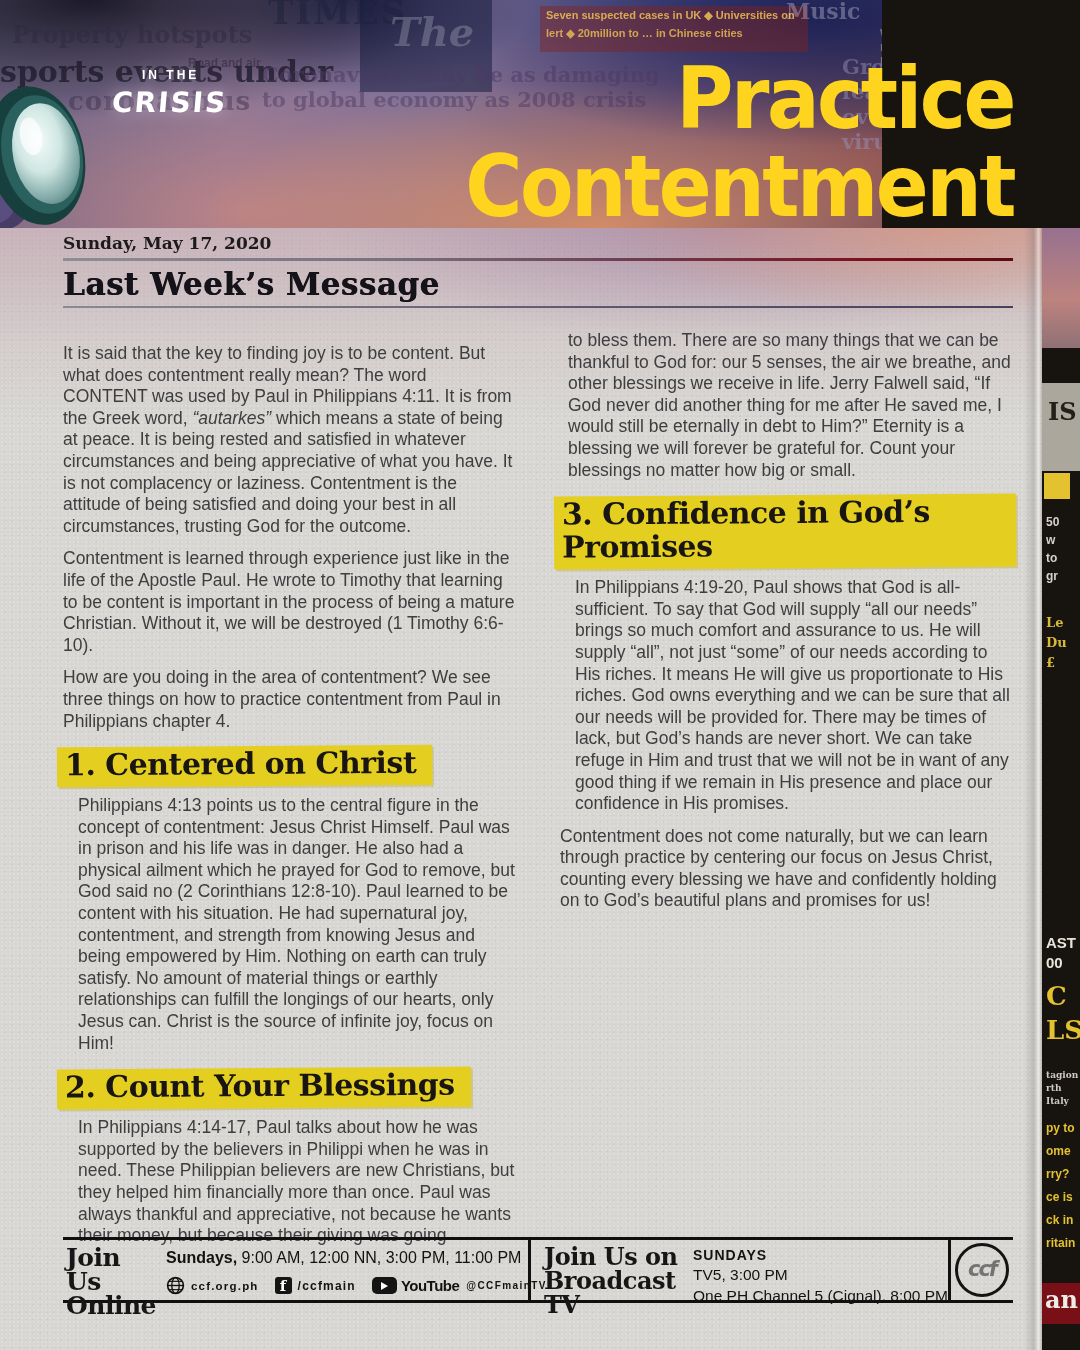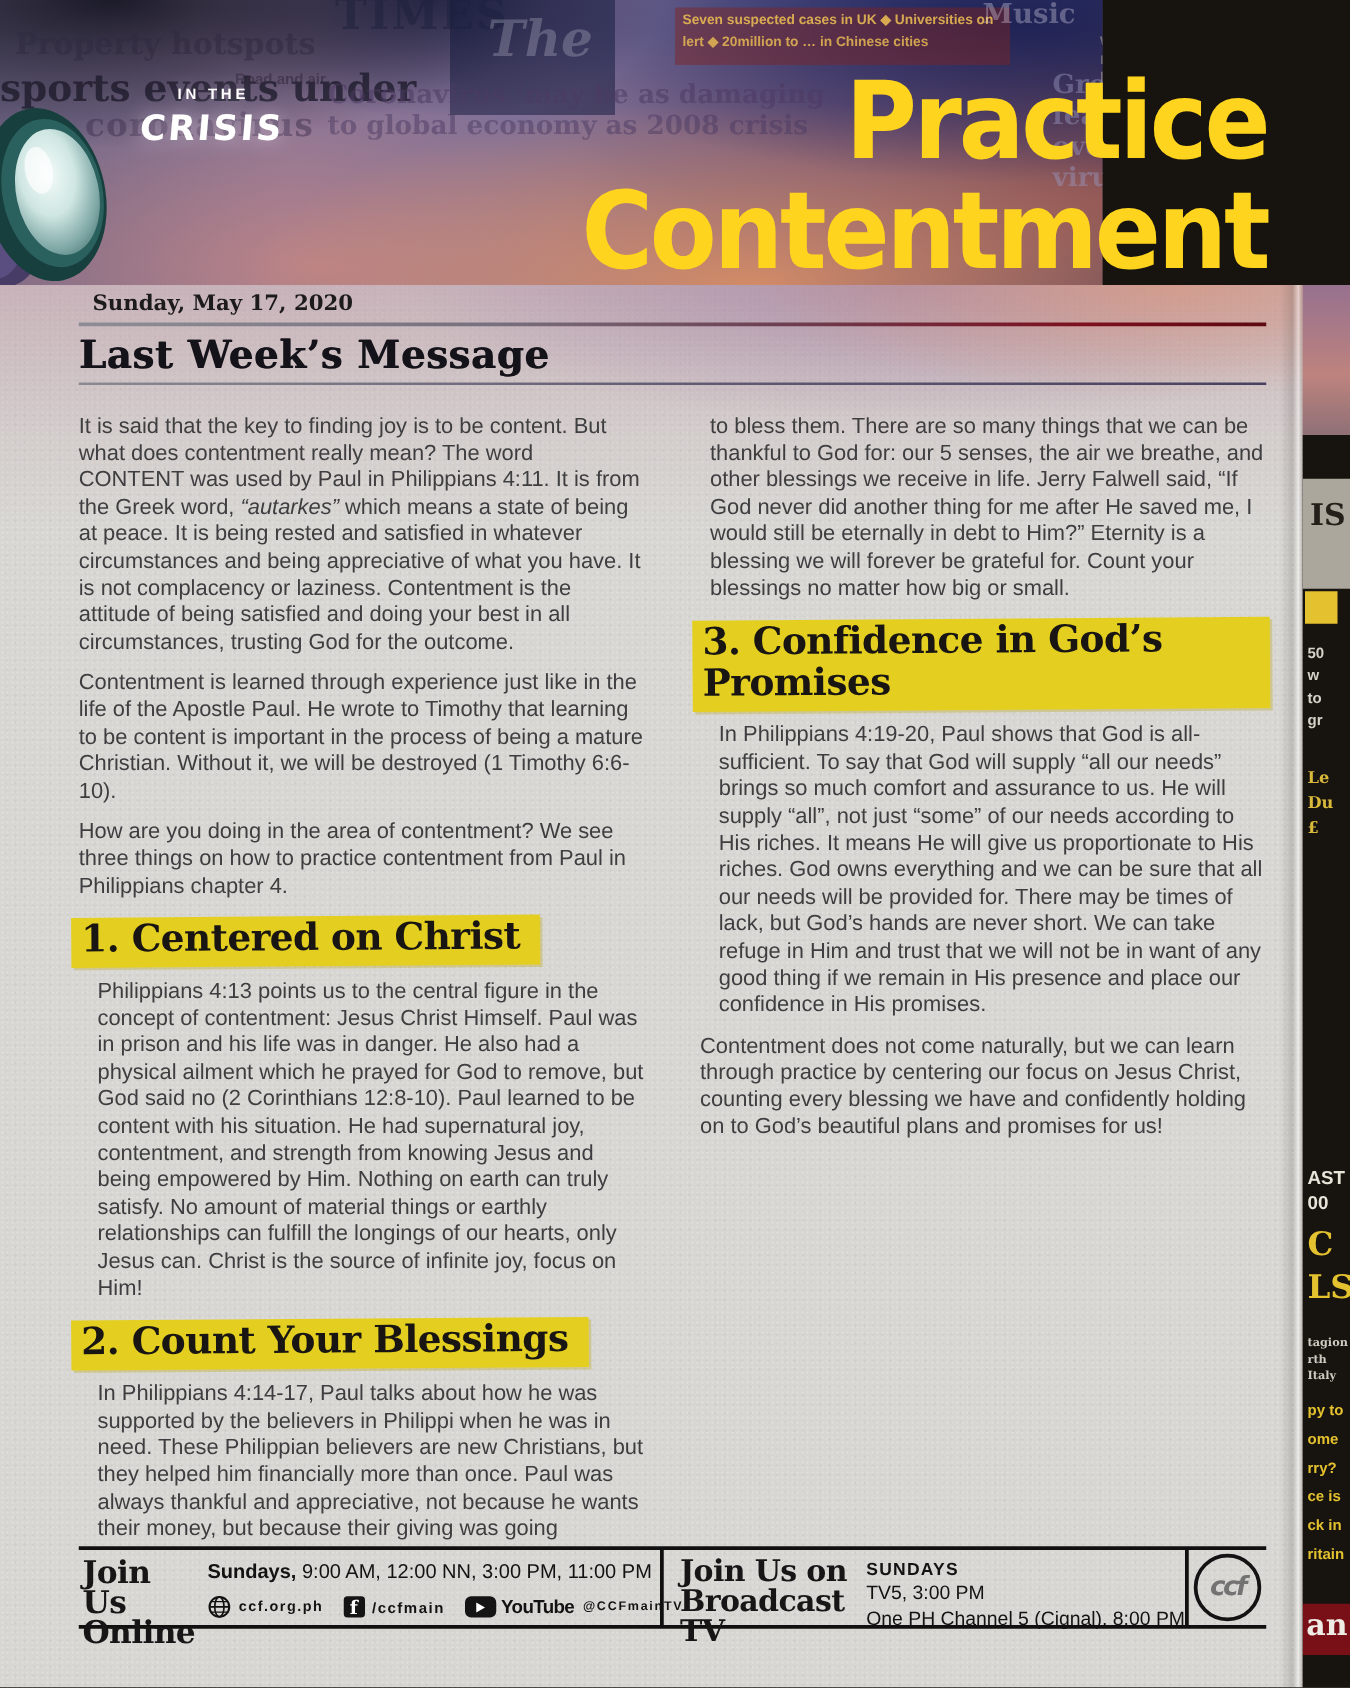--- a/index.html
+++ b/index.html
@@ -81,33 +81,33 @@
   }
   .paper-wash { position:absolute; left:0; top:0; width:100%; height:215px; pointer-events:none;
     background:
       radial-gradient(ellipse 480px 130px at 90% 0%, rgba(233,150,105,0.5), transparent 70%),
       radial-gradient(ellipse 540px 150px at 70% 0%, rgba(142,106,152,0.45), transparent 75%),
       linear-gradient(to bottom, rgba(186,148,164,0.55), rgba(186,148,164,0.15) 55%, rgba(186,148,164,0) 90%); }
   .paper-edge { position:absolute; right:0; top:0; bottom:0; width:18px; pointer-events:none;
     background:linear-gradient(90deg, transparent, rgba(92,86,80,0.22) 55%, rgba(255,255,255,0.45) 82%, rgba(120,110,100,0.3)); }
 
   
-  .date { position:absolute; left:74px; top:233px; z-index:4; font-family:"DejaVu Serif",serif;
+  .date { position:absolute; left:63px; top:233px; z-index:4; font-family:"DejaVu Serif",serif;
     font-weight:700; font-size:17px; color:#1c1a1a; }
   .rule-1 { position:absolute; left:63px; top:258px; width:950px; height:3px; z-index:4;
     background:linear-gradient(90deg,#8e8d95,#77707e 35%,#6d3d4e 60%,#7c0f1e 85%,#5c0a13); }
   .lwm { position:absolute; left:63px; top:266px; z-index:4; font-family:"DejaVu Serif",serif;
     font-weight:700; font-size:31px; letter-spacing:0.5px; color:#15131a;
     text-shadow:0.6px 0 #15131a; }
   .rule-2 { position:absolute; left:63px; top:306px; width:950px; height:2px; z-index:4;
     background:linear-gradient(90deg,#8a8a92,#5f5870 55%,#474060); }
 
   
   .col { position:absolute; top:330px; z-index:4; }
-  .col1 { left:63px;  width:452px; }
+  .col1 { left:63px;  width:452px;margin-top:13px; }
   .col2 { left:560px; width:456px; }
   .body-text { font-size:17.5px; line-height:21.6px; color:#3e3e40; margin-bottom:11px; }
   .body-text em { font-style:italic; }
   .col2 .cont { padding-left:8px; }
   h2.sec { display:inline-block; margin:3px 0 9px -6px; padding:1px 16px 6px 8px;
     background:#e4cf20; color:#181512; font-family:"DejaVu Serif",serif; font-weight:700;
     font-size:30px; line-height:33px; letter-spacing:-0.5px; transform:rotate(-0.4deg);
     box-shadow:2px 2px 0 rgba(190,170,30,0.35); }
   .sec-body { padding-left:15px; }
 

